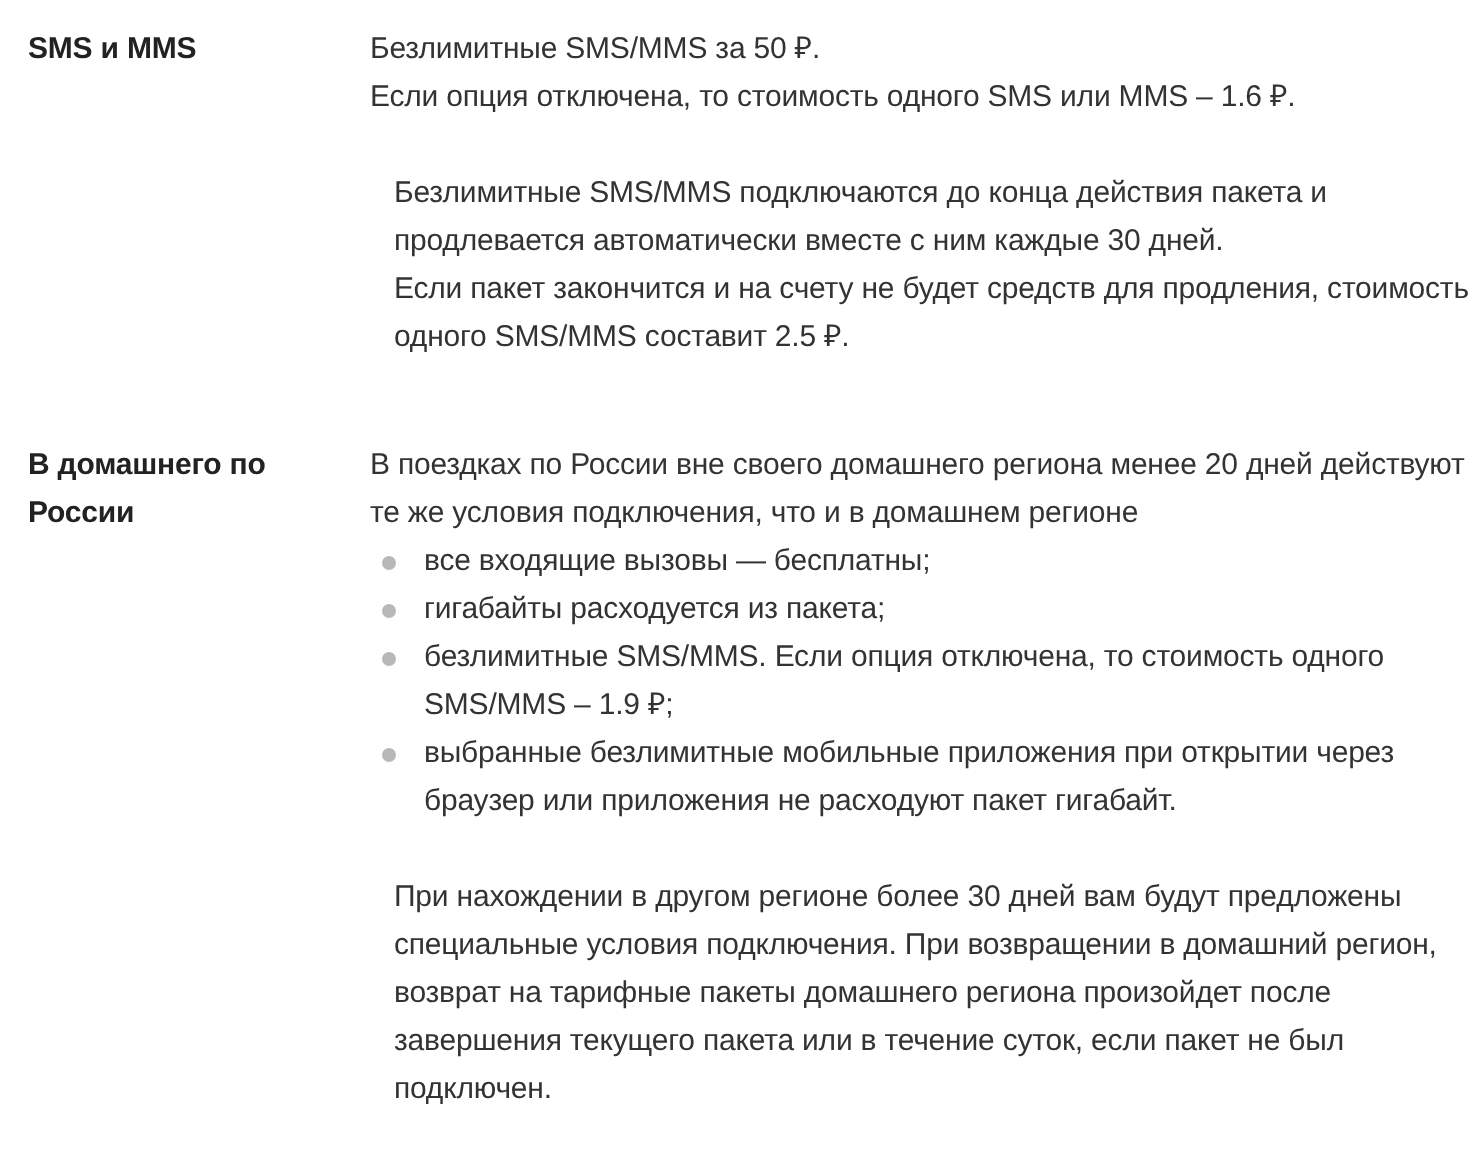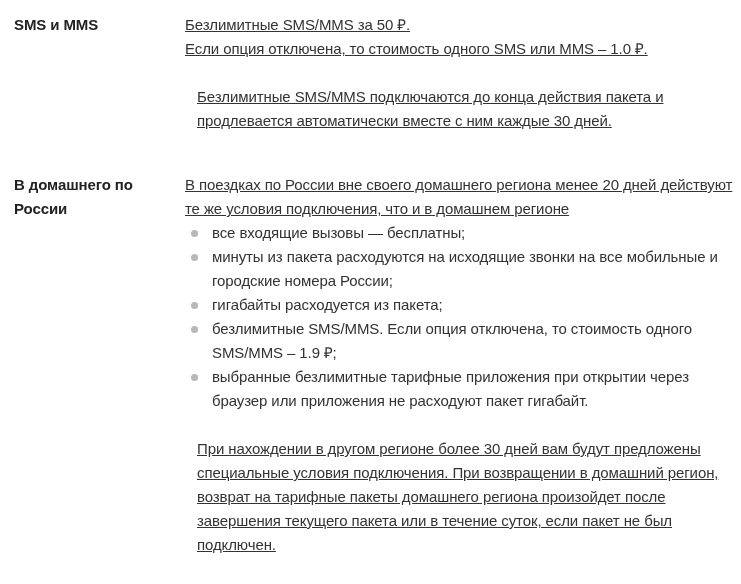--- a/index.html
+++ b/index.html
@@ -32,21 +32,21 @@
     flex: 0 0 171px;
     width: 171px;
     font-weight: bold;
     color: #222222;
     padding-right: 10px;
   }
   .content-col {
     flex: 1 1 auto;
     min-width: 0;
   }
-  .para { margin: 0; text-decoration: underline; }
+  .para { margin: 0; }
   .para.spaced { margin-top: 24px; margin-left: 12px; }
   .line { margin: 0; }
   ul.bullets {
     list-style: none;
     margin: 0;
     padding: 0;
   }
   ul.bullets li {
     position: relative;
     padding-left: 27px;
@@ -64,54 +64,51 @@
 </head>
 <body>
 
 <div class="page">
 
   <section class="row">
     <div class="label-col">SMS и MMS</div>
     <div class="content-col">
       <div class="para">
         <div class="line">Безлимитные SMS/MMS за 50 ₽.</div>
-        <div class="line">Если опция отключена, то стоимость одного SMS или MMS – 1.0 ₽.</div>
+        <div class="line">Если опция отключена, то стоимость одного SMS или MMS – 1.6 ₽.</div>
       </div>
       <div class="para spaced">
         <div class="line">Безлимитные SMS/MMS подключаются до конца действия пакета и продлевается автоматически вместе с ним каждые 30 дней.</div>
+        <div class="line">Если пакет закончится и на счету не будет средств для продления, стоимость одного SMS/MMS составит 2.5 ₽.</div>
       </div>
     </div>
   </section>
 
   <section class="row">
     <div class="label-col">В домашнего по России</div>
     <div class="content-col">
       <div class="para">
         <div class="line">В поездках по России вне своего домашнего региона менее 20 дней действуют те же условия подключения, что и в домашнем регионе</div>
       </div>
       <ul class="bullets">
         <li>
           <span class="dot"></span>
           <span class="bullet-text">все входящие вызовы — бесплатны;</span>
         </li>
         <li>
           <span class="dot"></span>
-          <span class="bullet-text">минуты из пакета расходуются на исходящие звонки на все мобильные и городские номера России;</span>
-        </li>
-        <li>
-          <span class="dot"></span>
           <span class="bullet-text">гигабайты расходуется из пакета;</span>
         </li>
         <li>
           <span class="dot"></span>
           <span class="bullet-text">безлимитные SMS/MMS. Если опция отключена, то стоимость одного SMS/MMS – 1.9 ₽;</span>
         </li>
         <li>
           <span class="dot"></span>
-          <span class="bullet-text">выбранные безлимитные тарифные приложения при открытии через браузер или приложения не расходуют пакет гигабайт.</span>
+          <span class="bullet-text">выбранные безлимитные мобильные приложения при открытии через браузер или приложения не расходуют пакет гигабайт.</span>
         </li>
       </ul>
       <div class="para spaced">
         <div class="line">При нахождении в другом регионе более 30 дней вам будут предложены специальные условия подключения. При возвращении в домашний регион, возврат на тарифные пакеты домашнего региона произойдет после завершения текущего пакета или в течение суток, если пакет не был подключен.</div>
       </div>
     </div>
   </section>
 
 </div>
 

